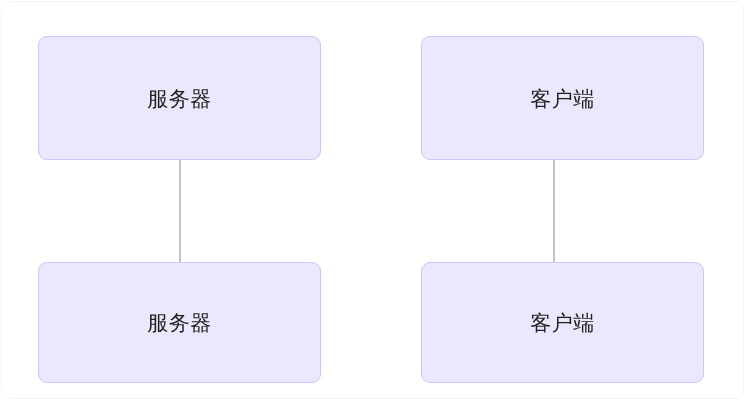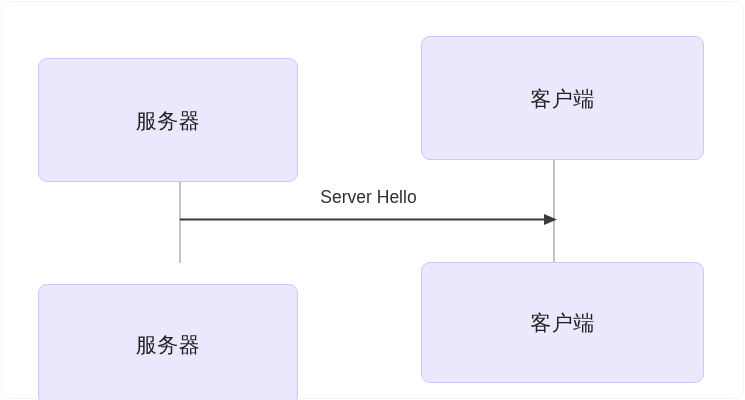--- a/index.html
+++ b/index.html
@@ -50,21 +50,21 @@
   .participant-label {
     font-size: 21px;
     line-height: 1;
     color: #1f1f1f;
     font-weight: 400;
     letter-spacing: 0.5px;
     white-space: nowrap;
   }
 
   
-  .col-left  { left: 38px;  width: 260px; margin-top: 22px; }
+  .col-left  { left: 38px;  width: 283px; }
   .col-right { left: 421px; width: 283px; }
   .row-top    { top: 36px;  height: 124px; }
   .row-bottom { top: 262px; height: 121px; }
 
   .lifeline {
     position: absolute;
     top: 160px;
     height: 103px;
     width: 2px;
     background: #c3c3c3;
@@ -112,27 +112,20 @@
   <div class="lifeline lifeline-right"></div>
 
   <div class="participant-box col-left row-top">
     <span class="participant-label">服务器</span>
   </div>
 
   <div class="participant-box col-right row-top">
     <span class="participant-label">客户端</span>
   </div>
 
-  <div class="message-group">
-    <span class="message-label">Server Hello</span>
-    <svg class="message-arrow" viewBox="0 0 379 13" width="379" height="13" preserveAspectRatio="none" xmlns="http://www.w3.org/2000/svg">
-      <line x1="1" y1="6.5" x2="368" y2="6.5" stroke="#3a3a3a" stroke-width="2.2"></line>
-      <polygon points="365,1 378,6.5 365,12" fill="#3a3a3a"></polygon>
-    </svg>
-  </div>
 
   <div class="participant-box col-left row-bottom">
     <span class="participant-label">服务器</span>
   </div>
 
   <div class="participant-box col-right row-bottom">
     <span class="participant-label">客户端</span>
   </div>
 
 </div>

